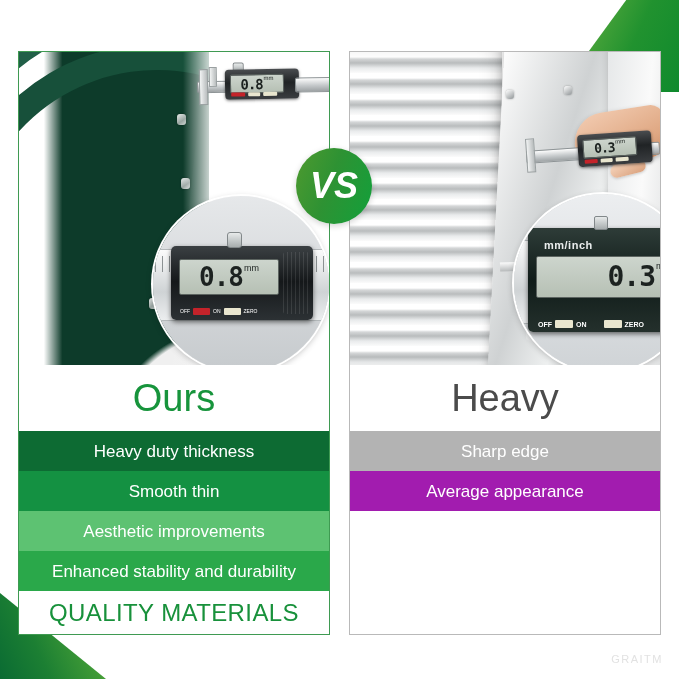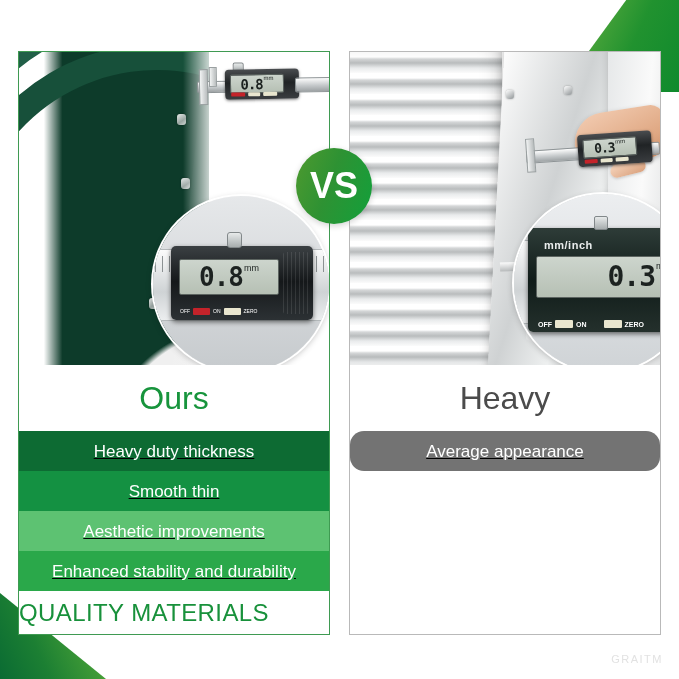--- a/index.html
+++ b/index.html
@@ -336,58 +336,59 @@
     box-shadow: 0 2px 6px rgba(0,0,0,.18);
     z-index: 6;
   }
   .vs-text {
     color: #ffffff;
     font-family: "Liberation Sans", sans-serif;
     font-size: 36px;
     font-weight: 700;
     letter-spacing: 0px;
     line-height: 1;
+    font-style: italic;
   }
 
   
   .title-row {
     height: 66px;
     display: flex;
     align-items: center;
     justify-content: center;
     background: #ffffff;
     flex: none;
   }
   .title-txt {
-    font-size: 32px;
+    font-size: 38px;
     font-weight: 400;
     line-height: 1;
   }
   .title-ours  { color: #17943c; }
   .title-other { color: #4b4b4b; }
 
   
-  .bands { flex: none; text-decoration: underline; }
+  .bands { flex: none; }
   .band {
     height: 40px;
     display: flex;
     align-items: center;
     justify-content: center;
     color: #ffffff;
     font-size: 17px;
     line-height: 1;
     white-space: nowrap;
   }
 
   
   .footer {
     flex: 1;
     display: flex;
     align-items: center;
-    justify-content: flex-start;
+    justify-content: center;
     background: #ffffff;
   }
   .footer-txt {
     color: #18913b;
     font-size: 24px;
     letter-spacing: .4px;
     line-height: 1;
   }
 
   
@@ -536,21 +537,22 @@
           </div>
         </div>
       </div>
     </div>
 
     <div class="title-row">
       <span class="title-txt title-other">Heavy</span>
     </div>
 
     <div class="bands">
-      <div class="band" style="background:#737373;border-radius:14px;">Average appearance</div>
+      <div class="band" style="background:#b3b3b3;">Sharp edge</div>
+      <div class="band" style="background:#a21caf;">Average appearance</div>
     </div>
 
     <div class="footer">
       <span class="footer-txt"></span>
     </div>
   </div>
 
   <div class="vs-badge">
     <span class="vs-text">VS</span>
   </div>

